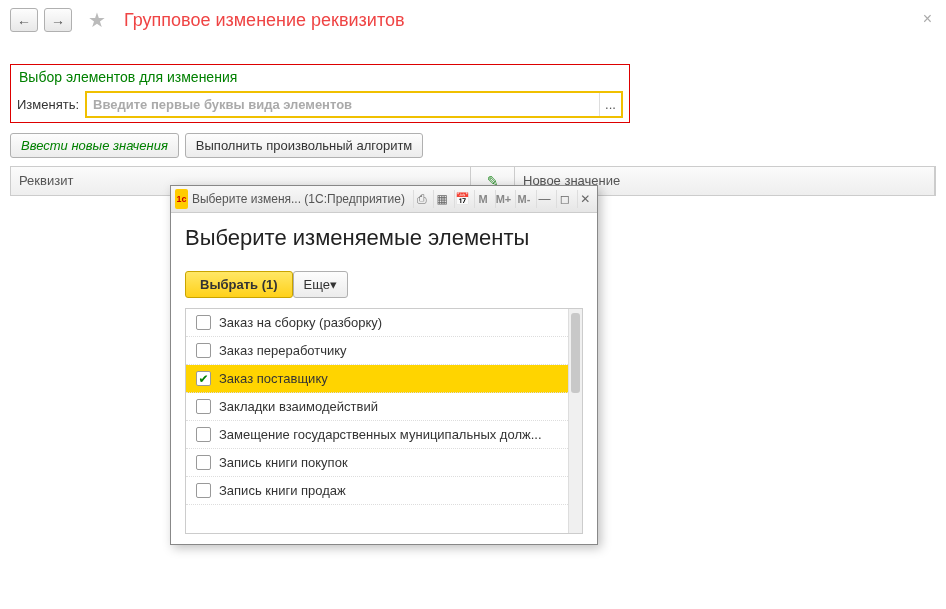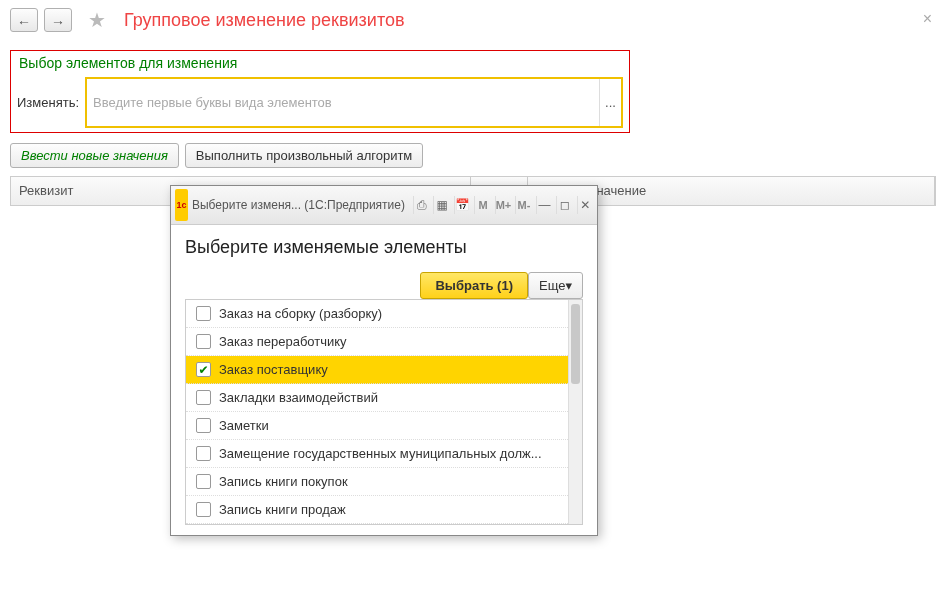--- a/index.html
+++ b/index.html
@@ -50,21 +50,21 @@
 .close-x {
   position: absolute;
   right: 14px;
   top: 10px;
   color: #aaa;
   font-size: 16px;
   cursor: pointer;
 }
 .section {
   border: 1px solid #d00;
-  margin: 10px 10px 0 10px;
+  margin: 24px 10px 0 10px;
   padding: 0;
   width: 620px;
   position: relative;
 }
 .section-title {
   color: #008000;
   font-size: 14px;
   padding: 4px 8px 2px 8px;
 }
 .field-row {
@@ -78,25 +78,26 @@
 }
 .field-input-wrap {
   flex: 1;
   display: flex;
   border: 2px solid #f0c000;
   margin-right: 6px;
 }
 .field-input {
   flex: 1;
   border: none;
-  padding: 16px 6px;
+  padding: 4px 6px;
   font-size: 13px;
   color: #999;
   outline: none;
   background: #fff;
+  font-weight: bold;
 }
 .field-input::placeholder { color: #aaa; }
 .ellipsis-btn {
   width: 22px;
   border-left: 1px solid #ddd;
   background: #fff;
   display: flex;
   align-items: center;
   justify-content: center;
   cursor: pointer;
@@ -115,21 +116,20 @@
   font-size: 13px;
   cursor: pointer;
   color: #333;
 }
 .btn-green { color: #008000; font-style: italic; }
 .table-header {
   display: flex;
   border: 1px solid #ccc;
   background: linear-gradient(#fbfbfb,#eeeeee);
   margin: 0 10px;
-  gap: 13px;
 }
 .th {
   padding: 6px 8px;
   border-right: 1px solid #ccc;
   color: #555;
 }
 .th-req { flex: 0 0 460px; }
 .th-pen { flex: 0 0 44px; display:flex; align-items:center; justify-content:center; }
 .th-new { flex: 1; }
 .pencil { color: #2a8f2a; font-size: 14px; }
@@ -147,47 +147,48 @@
   display: flex;
   align-items: center;
   background: linear-gradient(#f8f8f8,#e6e6e6);
   border-bottom: 1px solid #ccc;
   padding: 3px 4px;
   gap: 4px;
   font-size: 12px;
   color: #555;
 }
 .dlg-logo {
-  width: 16px; height: 32px;
+  width: 16px; height: 20px;
   background: #ffcc00;
   border-radius: 2px;
   display:flex;align-items:center;justify-content:center;
   font-size:9px; font-weight:bold; color:#c00;
 }
 .dlg-title-text { flex: 0 0 auto; }
 .dlg-spacer { flex: 1; }
 .tb-icon {
   width: 20px; height: 18px;
   display:flex;align-items:center;justify-content:center;
   font-size: 12px;
   color: #666;
   border-left: 1px solid #ddd;
   cursor:pointer;
 }
 .tb-icon.m { font-weight:bold; color:#888; font-size:11px; }
 .tb-icon.win { font-size:12px; }
 .dlg-body { padding: 12px 14px 10px 14px; }
 .dlg-heading {
-  font-size: 18px;
+  font-size: 22px;
   color: #222;
-  margin-bottom: 14px;
+  margin-bottom: 20px;
 }
 .dlg-actions {
   display:flex;
-  justify-content: flex-end;
+  justify-content: flex-start;
+  margin-bottom: 10px;
 }
 .btn-yellow {
   border: 1px solid #c9a400;
   background: linear-gradient(#ffe766,#ffd11a);
   border-radius: 3px;
   padding: 5px 14px;
   font-size: 13px;
   font-weight: bold;
   color: #333;
   cursor:pointer;
@@ -308,24 +309,20 @@
           <div class="list-item selected">
             <div class="chk">✔</div>
             <span>Заказ поставщику</span>
           </div>
           <div class="list-item">
             <div class="chk"></div>
             <span>Закладки взаимодействий</span>
           </div>
           <div class="list-item">
             <div class="chk"></div>
-            <span>Заметки</span>
-          </div>
-          <div class="list-item">
-            <div class="chk"></div>
             <span>Замещение государственных муниципальных долж...</span>
           </div>
           <div class="list-item">
             <div class="chk"></div>
             <span>Запись книги покупок</span>
           </div>
           <div class="list-item">
             <div class="chk"></div>
             <span>Запись книги продаж</span>
           </div>

